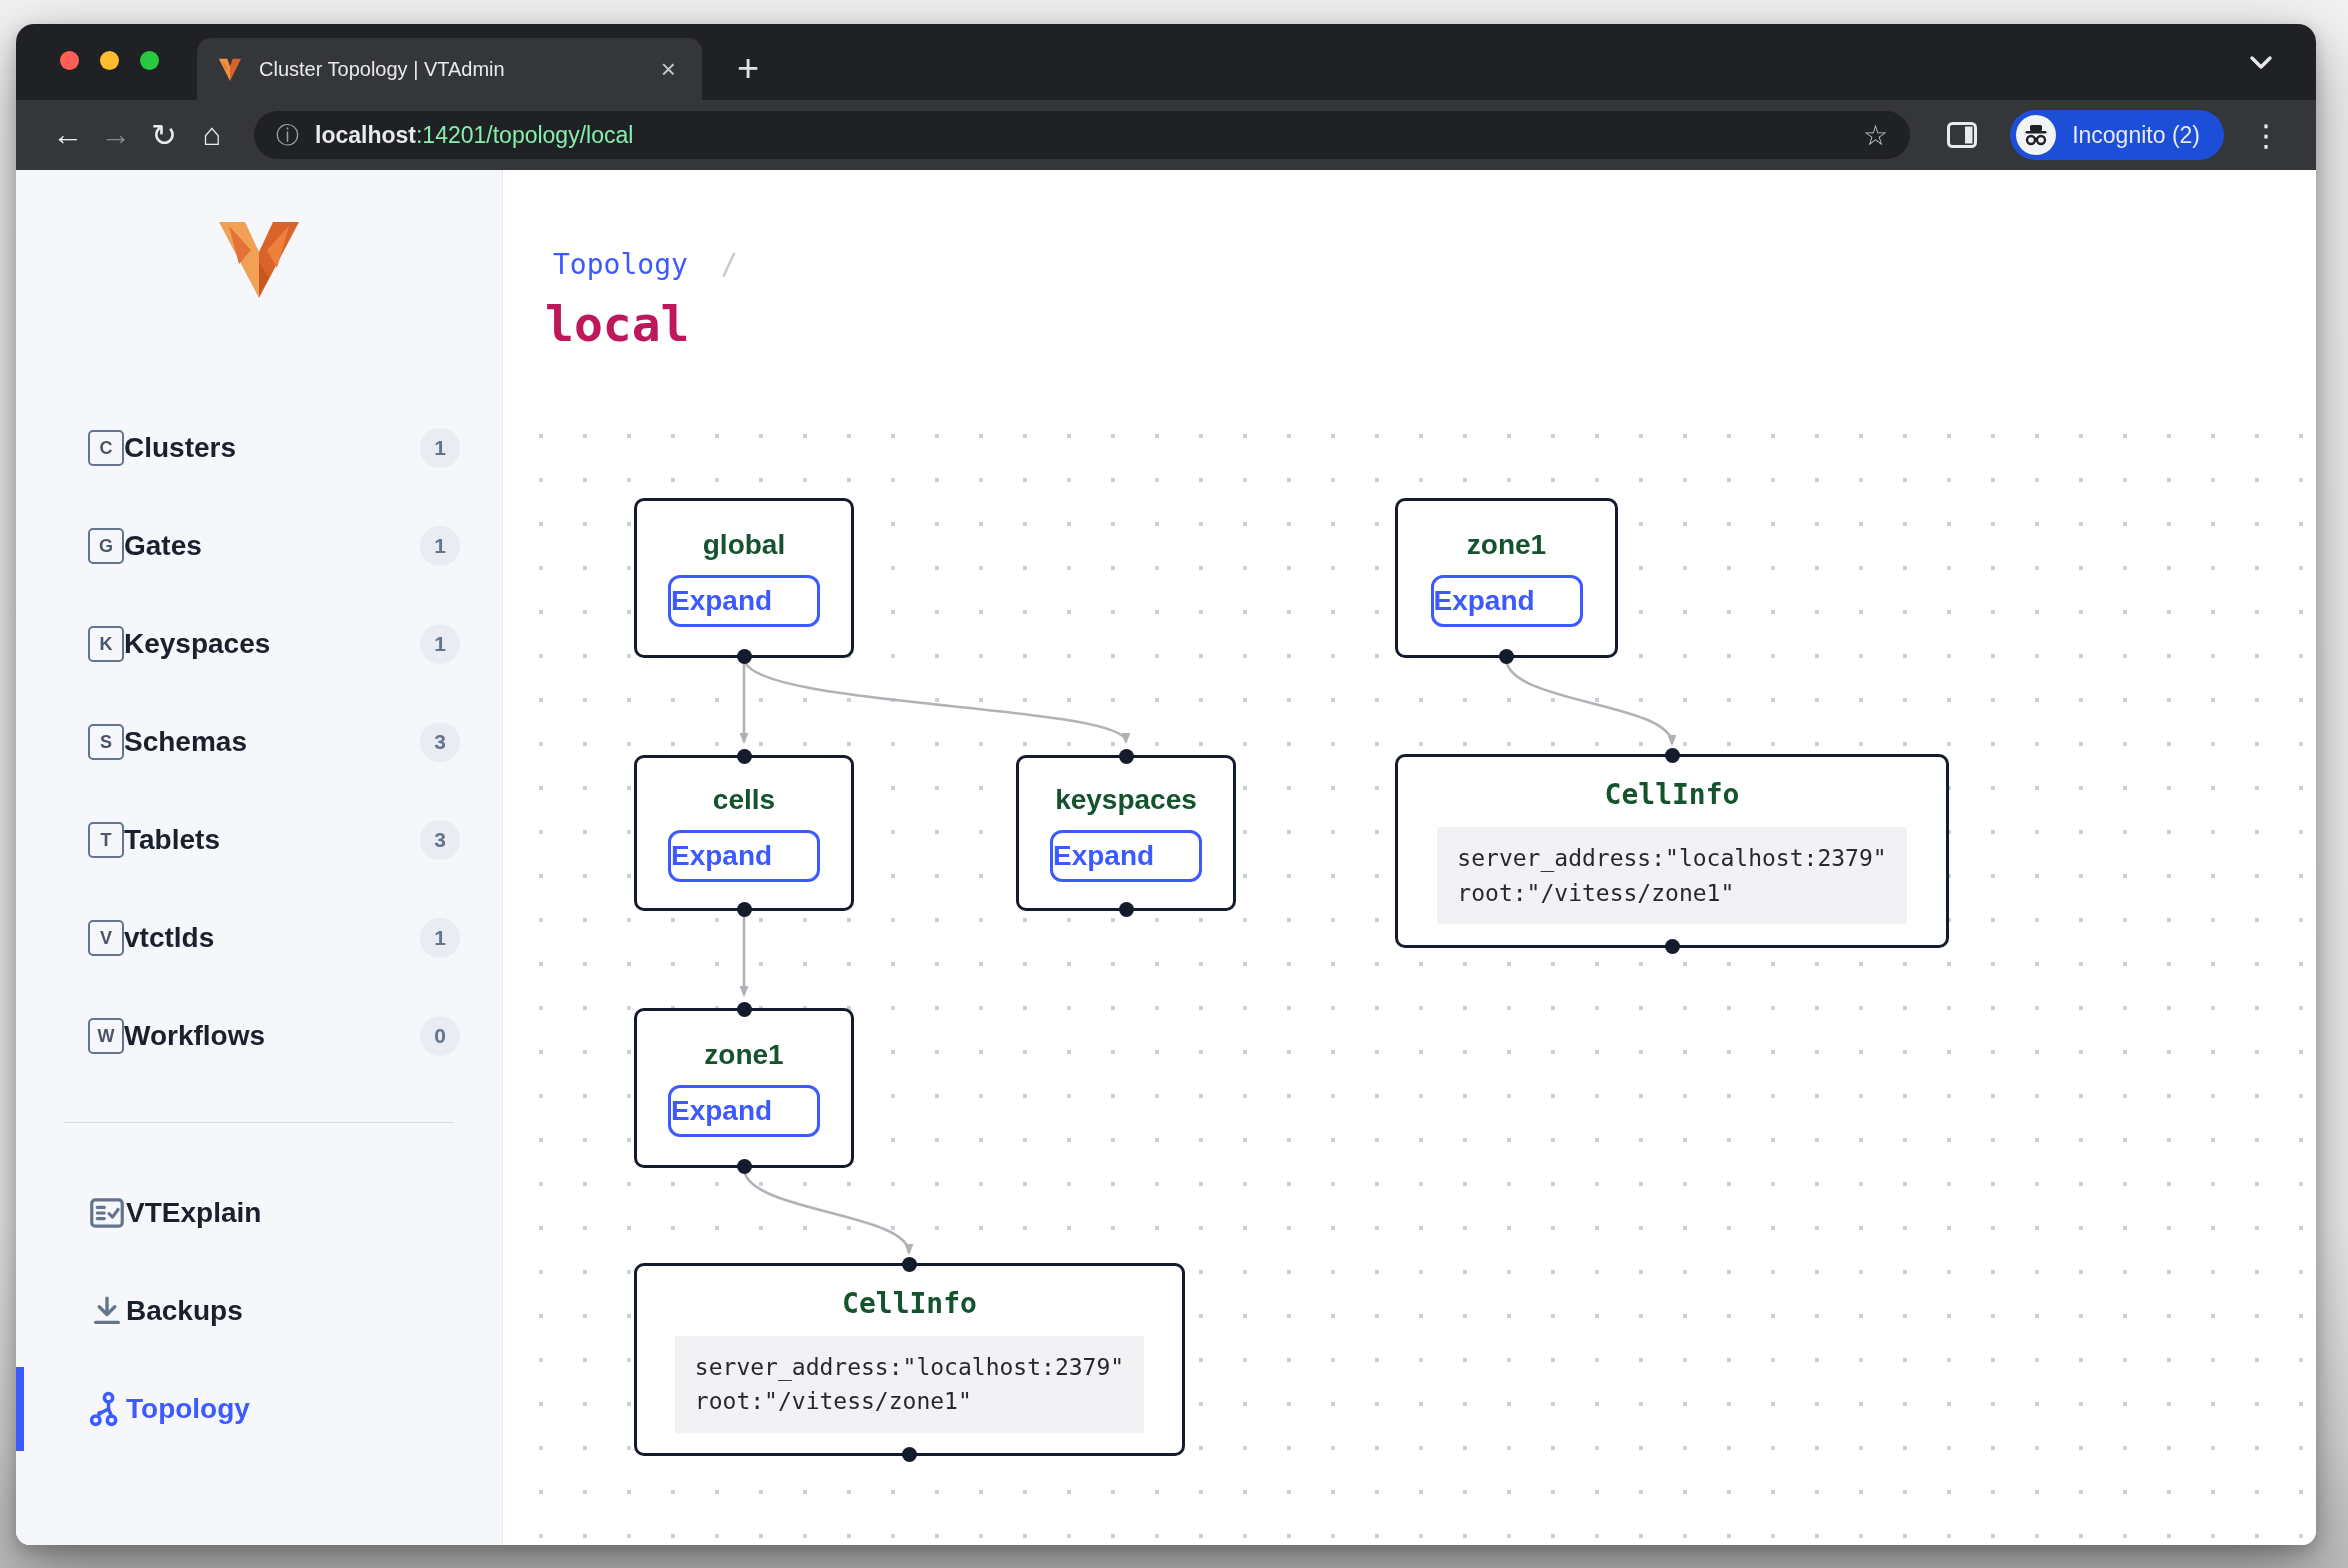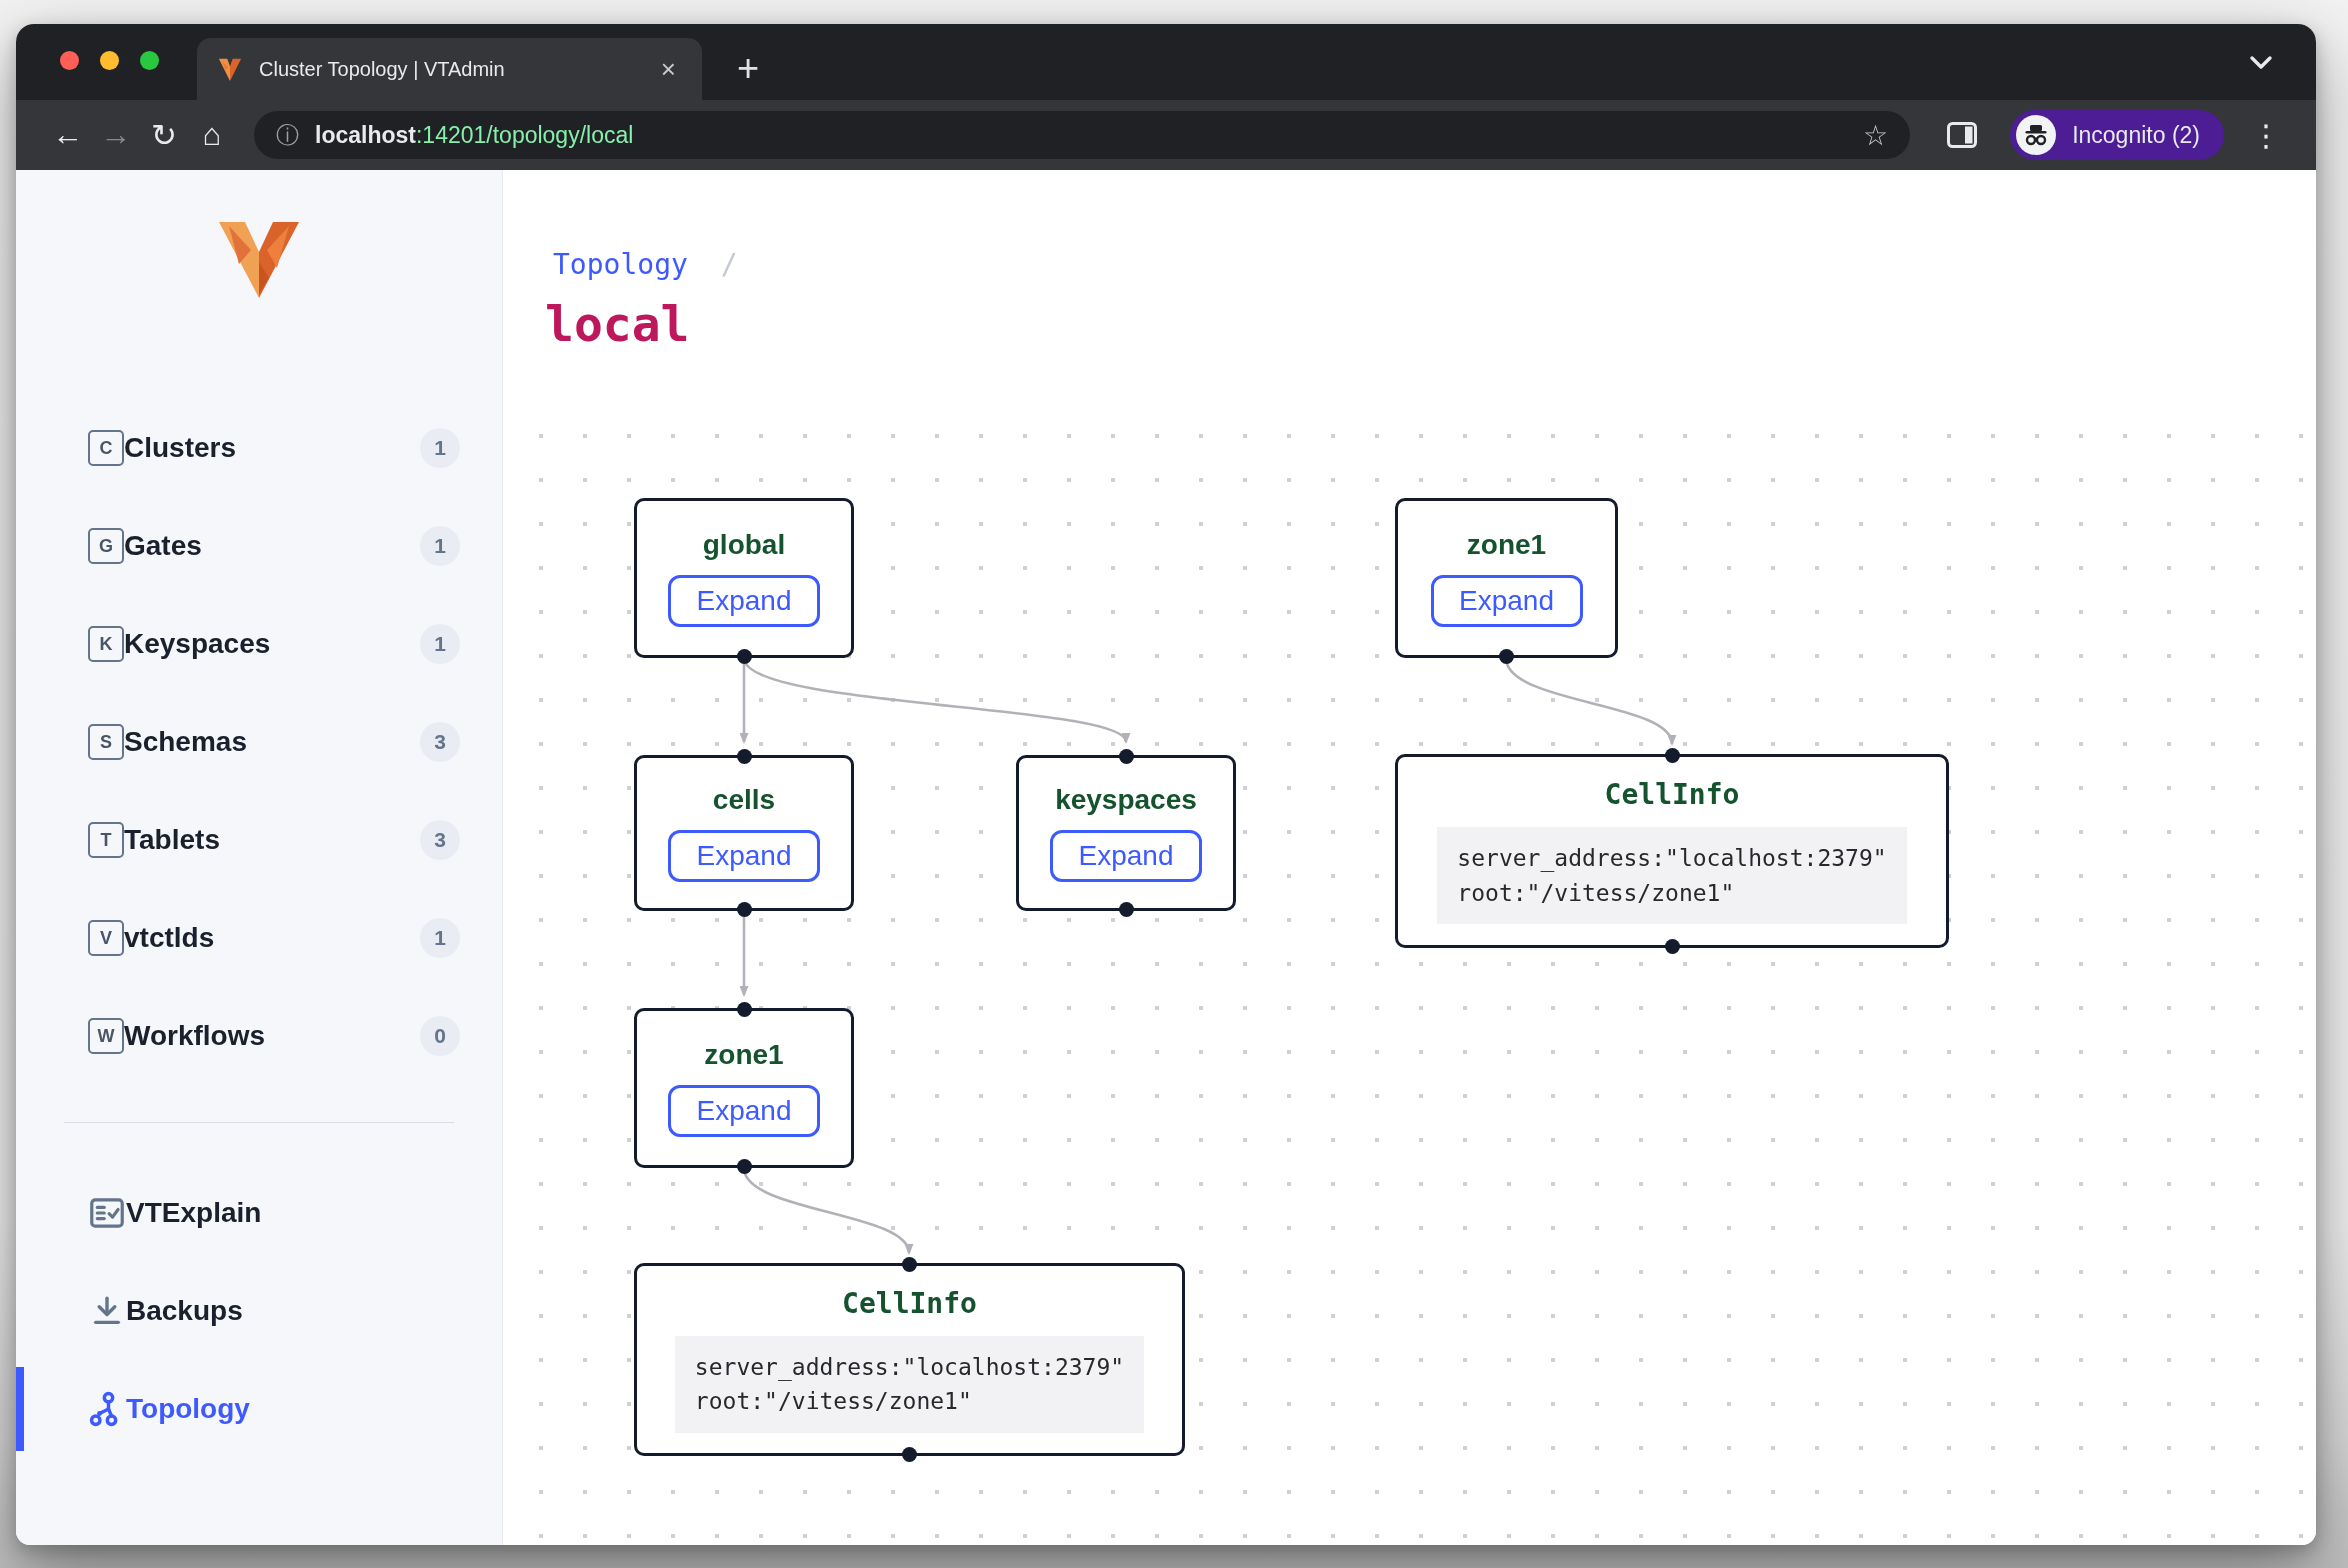--- a/index.html
+++ b/index.html
@@ -39,21 +39,21 @@
     font-size:31px; color:#e8eaed; flex:none; border-radius:50%; }
   .tb-icon.disabled { color:#85888c; }
   #urlbar { flex:1; height:48px; margin-left:18px; background:var(--chrome_dark); border-radius:24px;
     display:flex; align-items:center; padding:0 22px; min-width:0; }
   #url-info { color:#9aa0a6; font-size:23px; margin-right:16px; }
   #url-text { font-size:23px; white-space:nowrap; overflow:hidden; }
   #url-host { color:#e8eaed; font-weight:bold; }
   #url-path { color:#86efac; }
   #url-star { margin-left:auto; color:#c7cacd; font-size:28px; }
   #sidepanel-btn { margin-left:28px; }
-  #incognito-badge { margin-left:24px; height:50px; border-radius:25px; background:#4c1d95;
+  #incognito-badge { margin-left:24px; height:50px; border-radius:25px; background:#1d4ed8;
     display:flex; align-items:center; padding:0 24px 0 6px; flex:none; }
   #incog-circle { width:40px; height:40px; border-radius:50%; background:#f1f3f4;
     display:flex; align-items:center; justify-content:center; margin-right:16px; }
   #incognito-label { color:#e8eaed; font-size:23px; white-space:nowrap; }
   #menu-dots { margin-left:18px; font-size:30px; }
   
   #content { flex:1; display:flex; min-height:0; }
   #sidebar { width:487px; flex:none; background:var(--sidebar_bg); border-right:1px solid #e6e9ee;
     position:relative; }
   #logo { display:block; margin:48px auto 0; }
@@ -81,23 +81,23 @@
   #page-title { position:absolute; left:42px; top:126px; font-family:"DejaVu Sans Mono", monospace;
     font-size:48px; font-weight:bold; color:#be185d; }
   #canvas { position:absolute; left:0; top:240px; right:0; bottom:0;
     background-image:radial-gradient(circle, #cdd0d5 2.2px, transparent 2.3px);
     background-size:44px 44px; background-position:16px 4px; }
   #edges-svg { position:absolute; left:0; top:0; width:100%; height:100%; }
   .node { position:absolute; background:#fff; border:3px solid var(--node_border); border-radius:10px;
     display:flex; flex-direction:column; align-items:center; justify-content:center; }
   .node-title { font-size:28px; font-weight:bold; color:#14532d; }
   .node.cellinfo .node-title { font-family:"DejaVu Sans Mono", monospace; }
-  .expand-btn { margin-top:14px; width:152px; text-align:center; padding:7px 8px;
+  .expand-btn { margin-top:14px; width:152px; text-align:left; padding:7px 0;
     border:3px solid var(--accent); border-radius:12px; background:#fff;
-    color:var(--accent); font-size:28px; font-weight:normal;
+    color:var(--accent); font-size:28px; font-weight:bold;
     font-family:"Liberation Sans", sans-serif; }
   .code-block { margin-top:16px; background:var(--code_bg); padding:14px 20px;
     font-family:"DejaVu Sans Mono", monospace; font-size:23px; color:#26282c;
     line-height:1.5; white-space:pre; }
   .port { position:absolute; width:15px; height:15px; border-radius:50%;
     background:var(--node_border); left:calc(50% - 7.5px); }
   .port.top { top:-9px; } .port.bottom { bottom:-9px; }
 </style>
 </head>
 <body>

